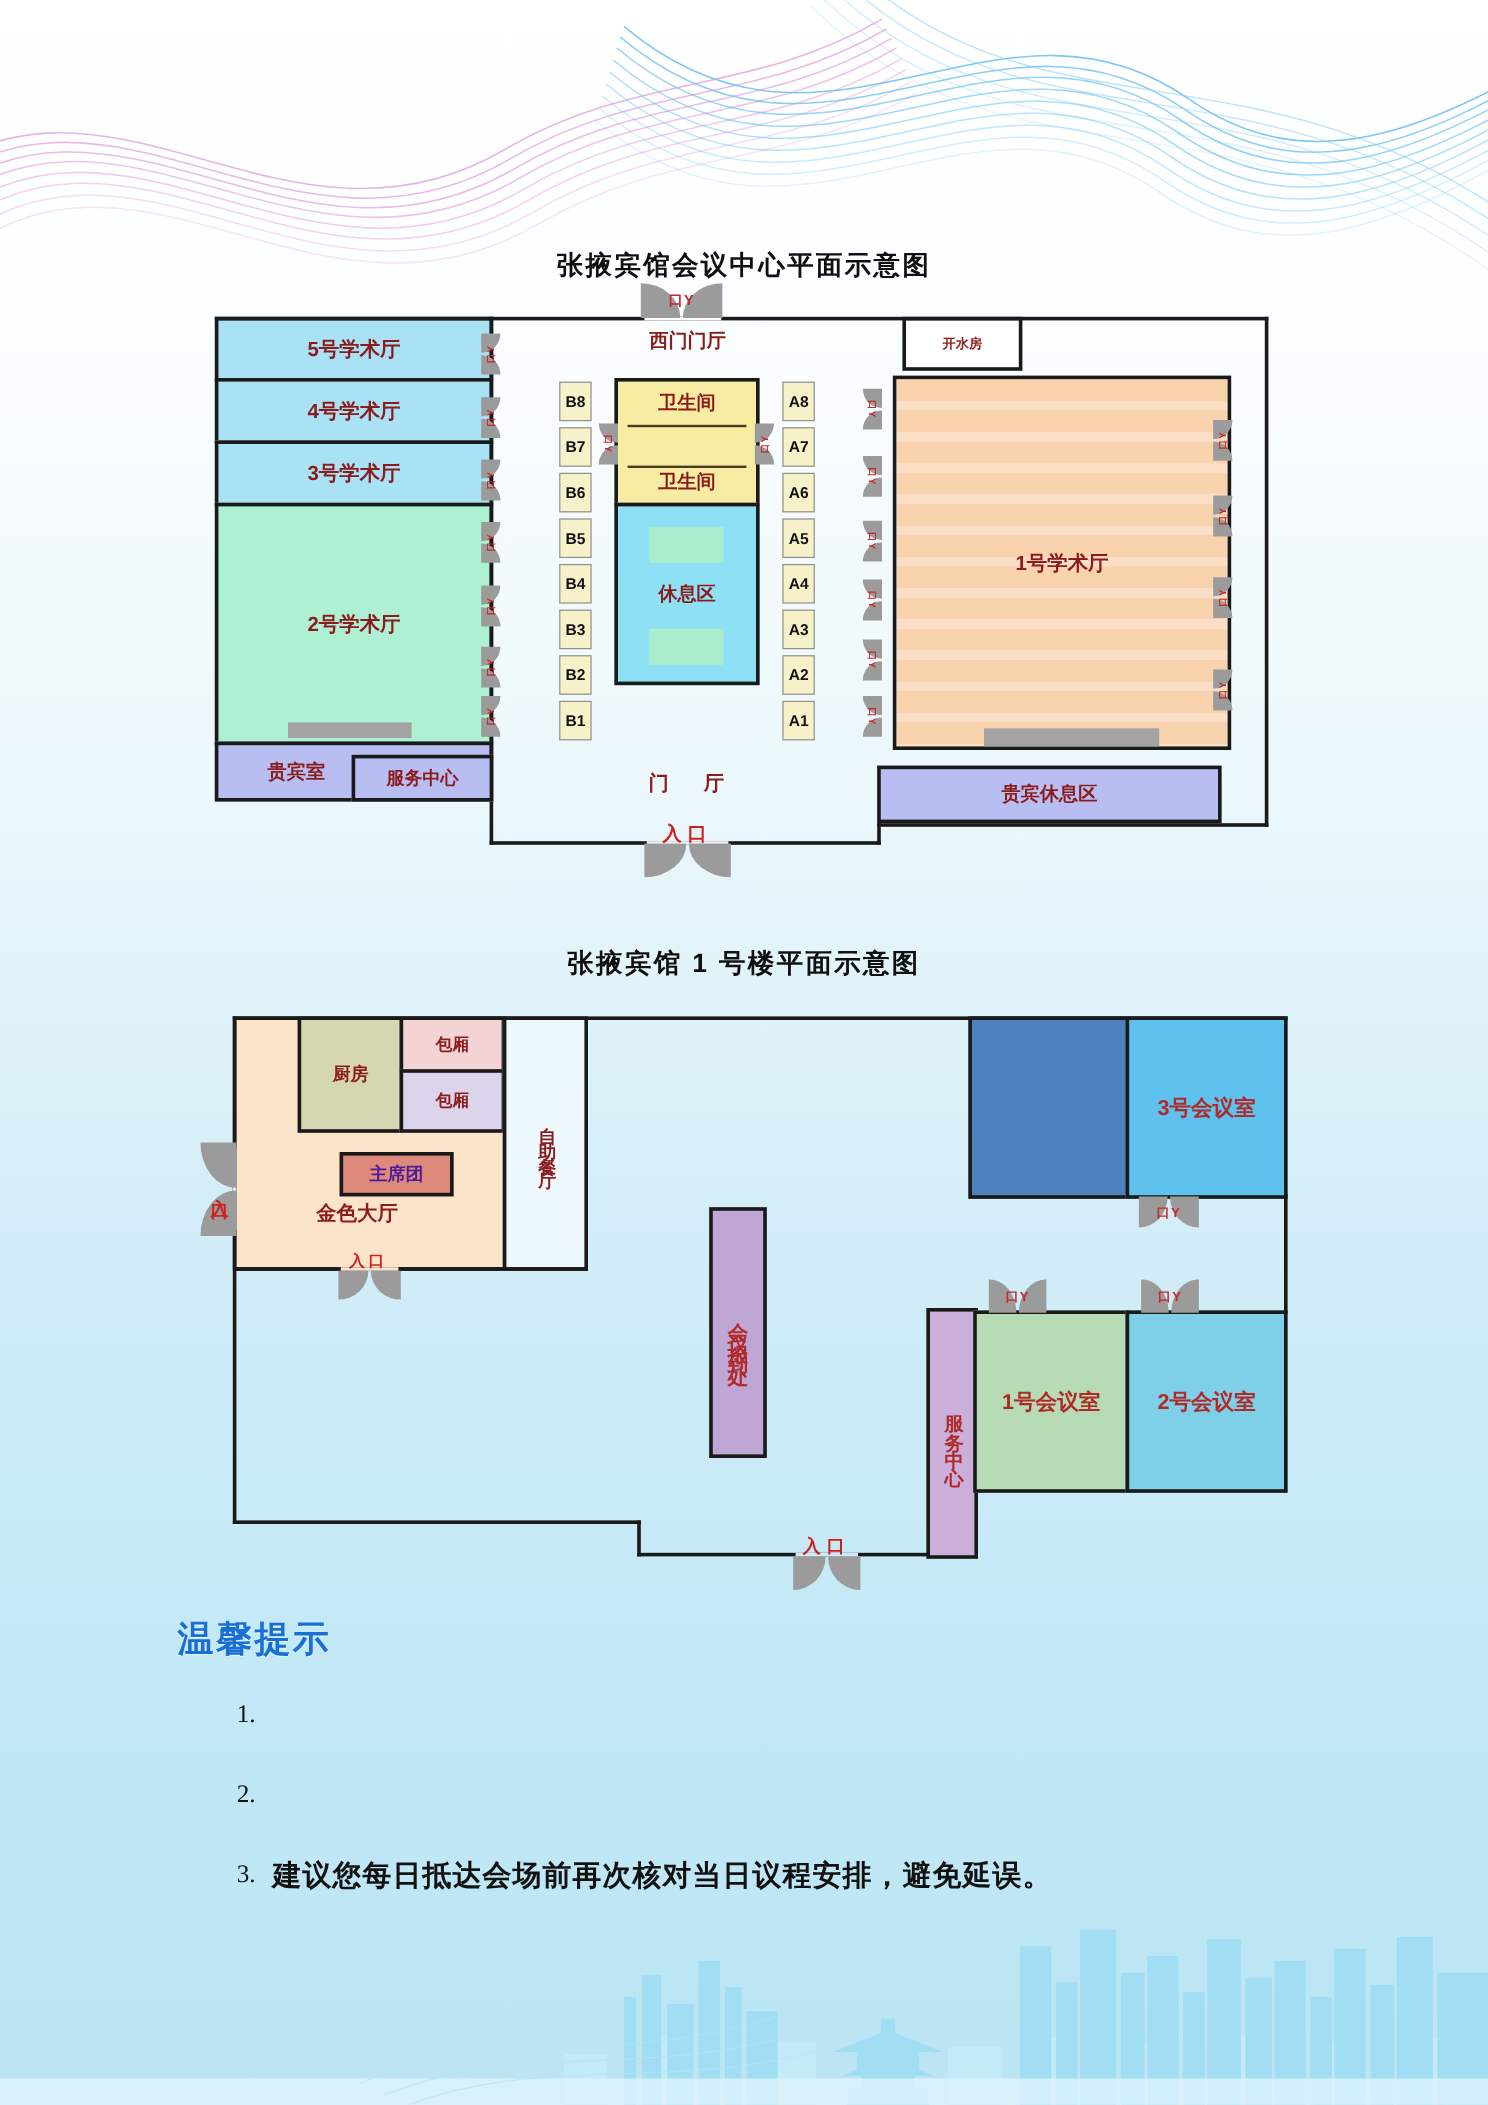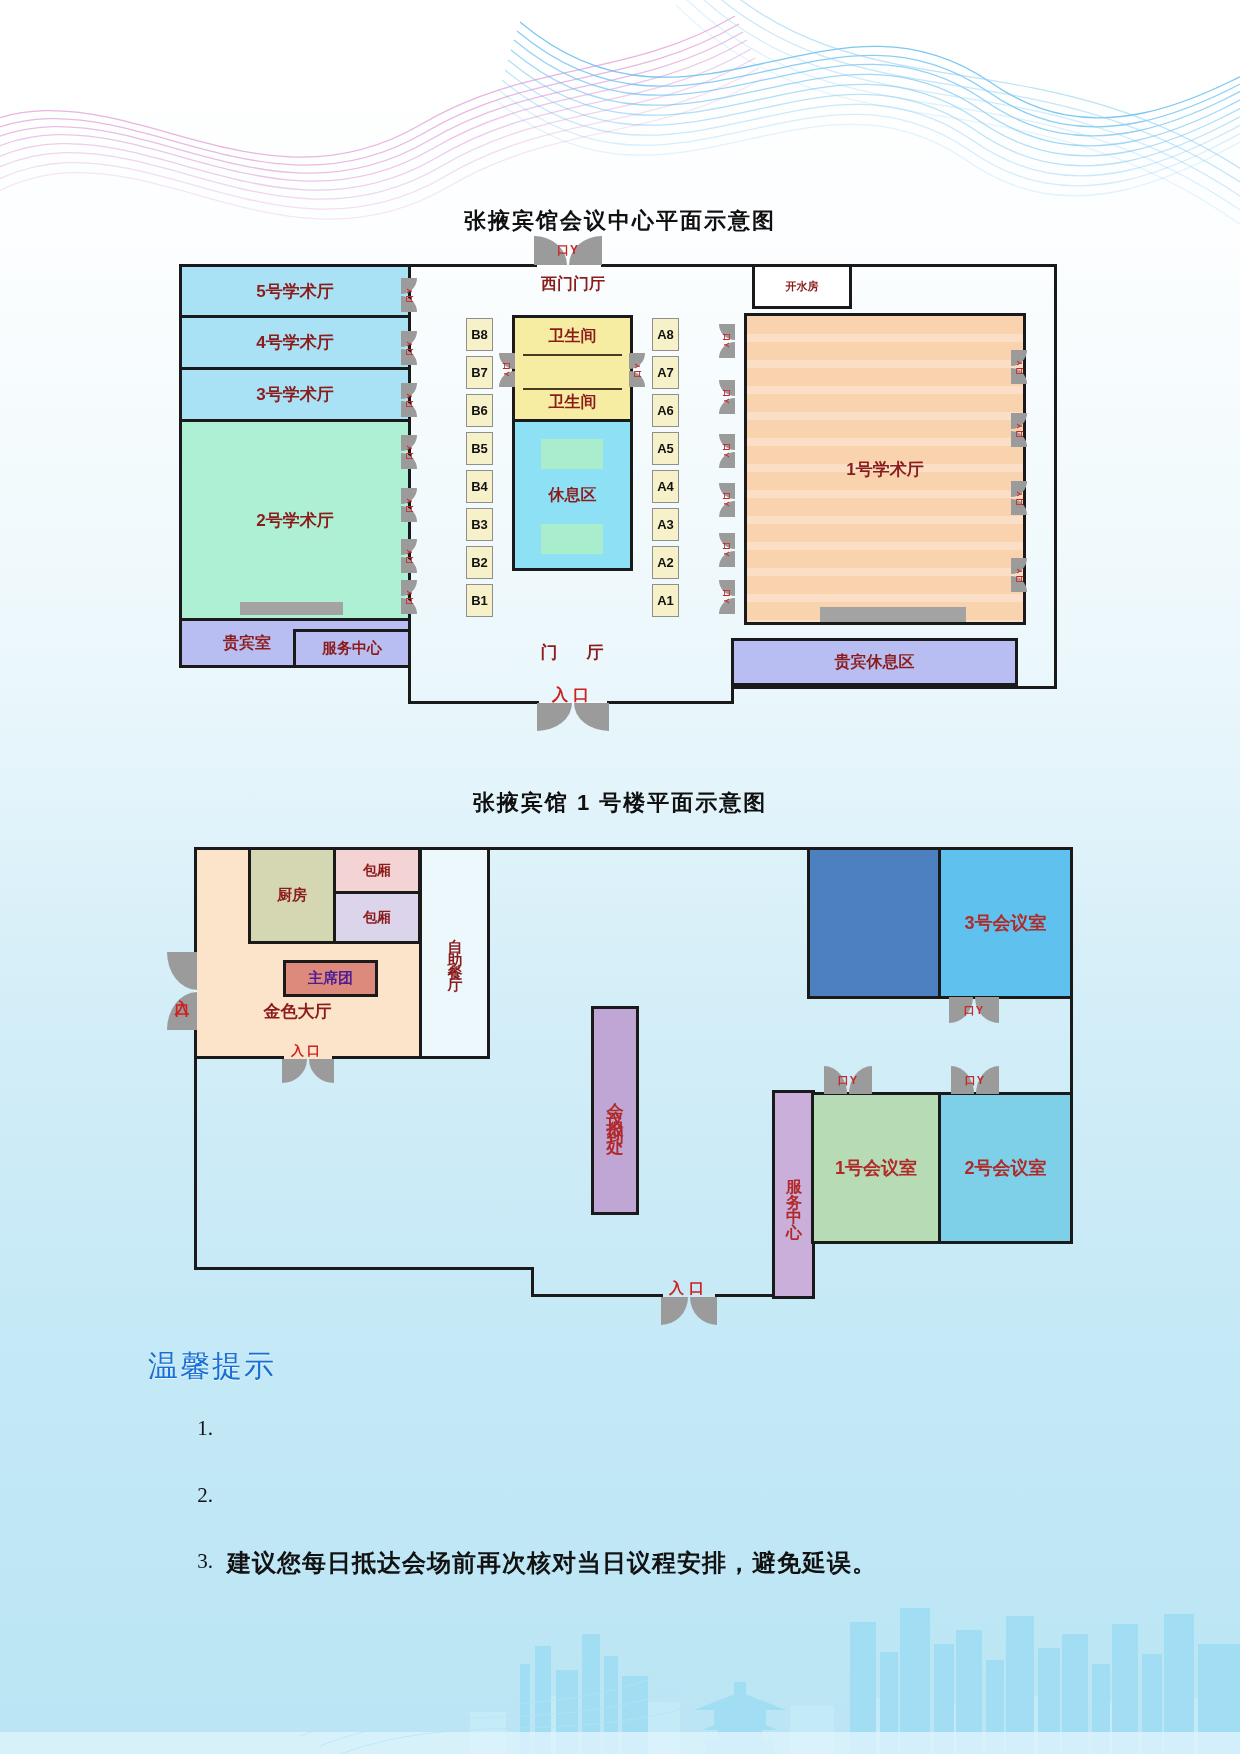--- a/index.html
+++ b/index.html
@@ -21,21 +21,21 @@
   .door.down .lf.b{border-radius:0 0 0 100%;}
   .door.up .lf.a{border-radius:0 100% 0 0;}
   .door.up .lf.b{border-radius:100% 0 0 0;}
   .door.vl{transform:rotate(90deg);}
   .door.vr{transform:rotate(-90deg);}
   .door .g{position:absolute;inset:0;display:flex;align-items:center;justify-content:center;font-weight:bold;color:#c62828;letter-spacing:1px;}
   .title{position:absolute;left:0;right:0;text-align:center;font-weight:bold;color:#101010;font-size:22px;letter-spacing:2px;z-index:6;}
   .inner-line{position:absolute;left:8px;right:8px;height:2px;background:#4a3b20;}
   .greenpad{position:absolute;left:26px;width:62px;height:30px;background:#a9edcc;}
   .podium{position:absolute;background:#a3a3a3;z-index:2;}
-  .tips-h{position:absolute;font-weight:normal;font-size:30px;color:#1a6fd4;letter-spacing:2px;z-index:6;text-shadow:0 1px 0 rgba(255,255,255,.65);}
+  .tips-h{position:absolute;font-weight:bold;font-size:30px;color:#1a6fd4;letter-spacing:2px;z-index:6;text-shadow:0 1px 0 rgba(255,255,255,.65);}
   .tip{position:absolute;display:flex;align-items:flex-start;z-index:6;color:#121212;}
   .tip .n{font-family:"Liberation Serif","DejaVu Serif",serif;font-size:21px;width:30px;flex:none;text-align:right;margin-right:14px;padding-top:2px;}
   .tip .t{font-size:24px;font-weight:bold;letter-spacing:1px;}
 </style>
 </head>
 <body>
 
 <div class="canvas">
 
   <svg class="abs" style="left:0;top:0;z-index:1;" width="1240" height="235" viewBox="0 0 1240 235">

